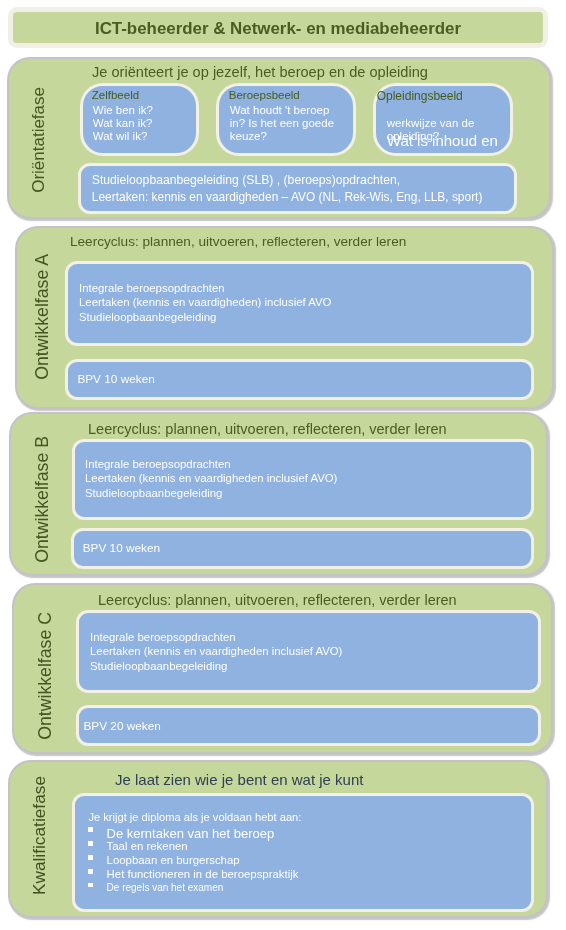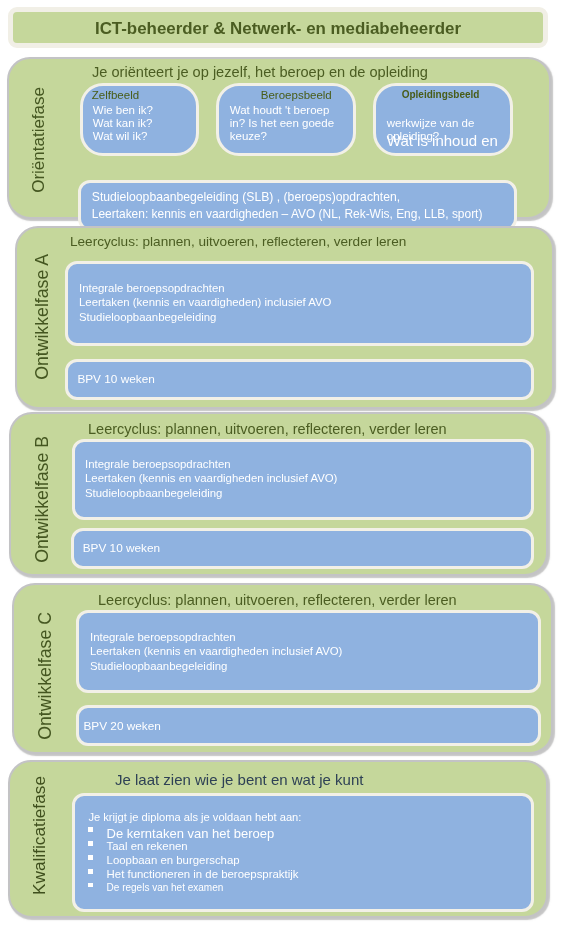--- a/index.html
+++ b/index.html
@@ -44,32 +44,32 @@
   <div class="abs phase" style="left:6.5px;top:57px;width:544px;height:162px;">
     <div class="vlab" style="left:20.5px;top:28px;font-size:17px;">Oriëntatiefase</div>
     <div class="ptitle" style="left:83.5px;top:5px;font-size:14.6px;">Je oriënteert je op jezelf, het beroep en de opleiding</div>
     <div class="abs bbox" style="left:71.5px;top:24px;width:119px;height:73px;">
       <div class="tl bhead" style="left:8.8px;top:3px;font-size:11.5px;">Zelfbeeld</div>
       <div class="tl bline" style="left:9.8px;top:18px;font-size:11.5px;">Wie ben ik?</div>
       <div class="tl bline" style="left:9.8px;top:31px;font-size:11.5px;">Wat kan ik?</div>
       <div class="tl bline" style="left:9.8px;top:44px;font-size:11.5px;">Wat wil ik?</div>
     </div>
     <div class="abs bbox" style="left:207.0px;top:24px;width:140px;height:73px;">
-      <div class="tl bhead" style="left:10.3px;top:3px;font-size:11.5px;margin-left:32px;">Beroepsbeeld</div>
+      <div class="tl bhead" style="left:10.3px;top:3px;font-size:11.5px;">Beroepsbeeld</div>
       <div class="tl bline" style="left:11.3px;top:18px;font-size:11.5px;">Wat houdt 't beroep</div>
       <div class="tl bline" style="left:11.3px;top:31px;font-size:11.5px;">in? Is het een goede</div>
       <div class="tl bline" style="left:11.3px;top:44px;font-size:11.5px;">keuze?</div>
     </div>
     <div class="abs bbox" style="left:364.2px;top:24px;width:140px;height:73px;">
-      <div class="tl bhead" style="left:26px;top:3px;font-size:10px;font-weight:bold;">Opleidingsbeeld</div>
+      <div class="tl bhead" style="left:1px;top:3px;font-size:12px;">Opleidingsbeeld</div>
       <div class="tl bline" style="left:11.100000000000001px;top:18px;font-size:15px;margin-top:28px;">Wat is inhoud en</div>
       <div class="tl bline" style="left:11.100000000000001px;top:31px;font-size:11.5px;">werkwijze van de</div>
       <div class="tl bline" style="left:11.100000000000001px;top:44px;font-size:11.5px;">opleiding?</div>
     </div>
-    <div class="abs bbox r12" style="left:69.3px;top:121px;width:439.2px;height:51px;">
+    <div class="abs bbox r12" style="left:69.3px;top:104px;width:439.2px;height:51px;">
       <div class="tl bline" style="left:11.000000000000004px;top:7px;font-size:12.2px;">Studieloopbaanbegeleiding (SLB) , (beroeps)opdrachten,</div>
       <div class="tl bline" style="left:11.000000000000004px;top:24px;font-size:11.95px;">Leertaken:  kennis en vaardigheden –  AVO (NL, Rek-Wis, Eng, LLB,  sport)</div>
     </div>
   </div>
   <div class="abs phase" style="left:14.5px;top:226px;width:539px;height:183px;">
     <div class="vlab" style="left:15.5px;top:26px;font-size:17.7px;">Ontwikkelfase  A</div>
     <div class="ptitle" style="left:53.5px;top:6px;font-size:13.6px;">Leercyclus: plannen, uitvoeren, reflecteren, verder leren</div>
     <div class="abs bbox r12" style="left:48.2px;top:33px;width:469.7px;height:85px;">
       <div class="tl bline" style="left:11.299999999999997px;top:18.0px;font-size:11.4px;">Integrale beroepsopdrachten</div>
       <div class="tl bline" style="left:11.299999999999997px;top:32.3px;font-size:11.4px;">Leertaken (kennis en vaardigheden) inclusief AVO</div>

